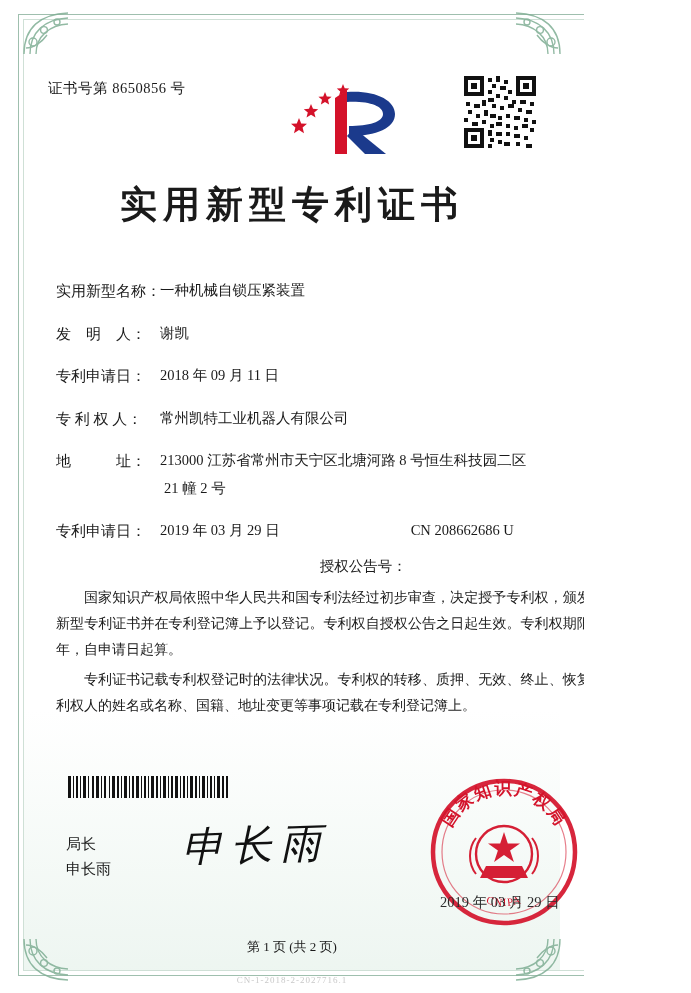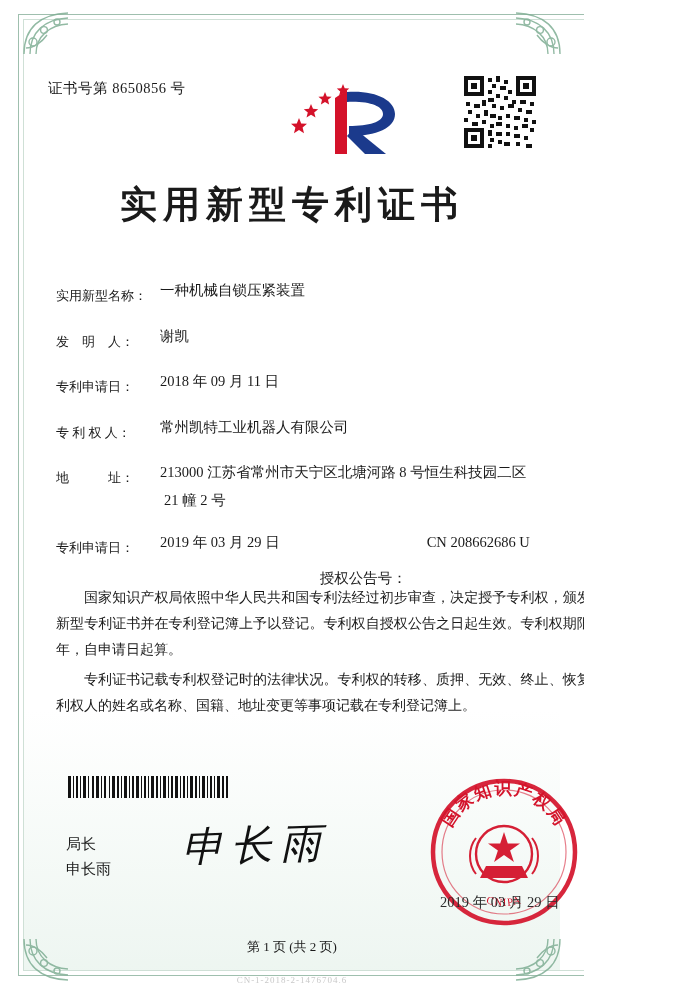--- a/index.html
+++ b/index.html
@@ -108,43 +108,42 @@
   }
   .field-row {
     display: flex;
     align-items: flex-start;
     margin-bottom: 20px;
   }
   .field-label {
     width: 104px;
     flex: 0 0 104px;
     white-space: pre;
-    font-size: 13px;
-    margin-top: 6px;
+    font-size: 15px;
   }
   .field-value {
     flex: 1;
     font-size: 14.5px;
   }
   .field-value .line2 {
     display: block;
     margin-top: 6px;
     padding-left: 4px;
   }
   .inline-pair {
     display: flex;
     width: 100%;
   }
   .inline-pair .sub-label {
     margin-left: 40px;
     white-space: pre;
     margin-top: 36px;
   }
   .inline-pair .sub-value {
-    margin-left: 20px;
+    margin-left: 4px;
   }
 
   
   .paragraphs {
     position: absolute;
     left: 56px;
     top: 585px;
     width: 578px;
     font-size: 14px;
     line-height: 1.85;
@@ -504,15 +503,15 @@
         <text>
           <textPath href="#sealArcBot" startOffset="50%" text-anchor="middle">CNIPA</textPath>
         </text>
       </g>
     </svg>
   </div>
 
   <div class="seal-date">2019 年 03 月 29 日</div>
 
   <div class="page-footer">第 1 页 (共 2 页)</div>
-  <div class="footer-code">CN-1-2018-2-1476704.6</div>
+  <div class="footer-code">CN-1-2018-2-2027716.1</div>
 
 </div>
 
 </body></html>

